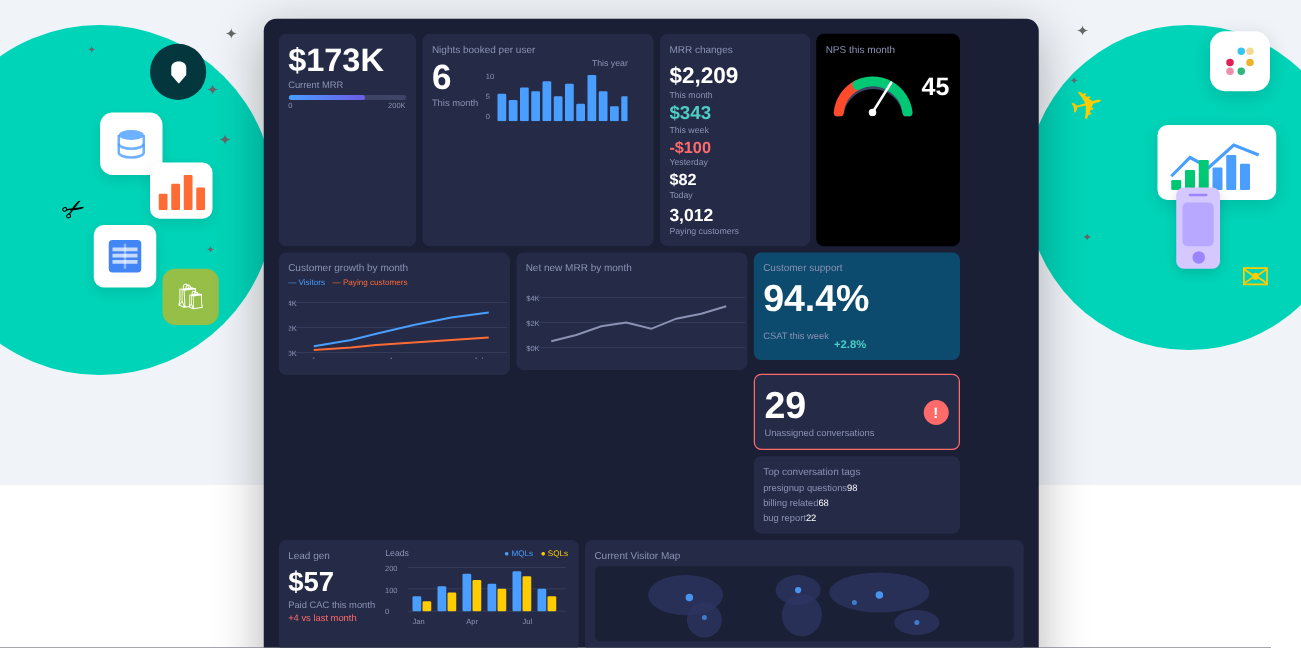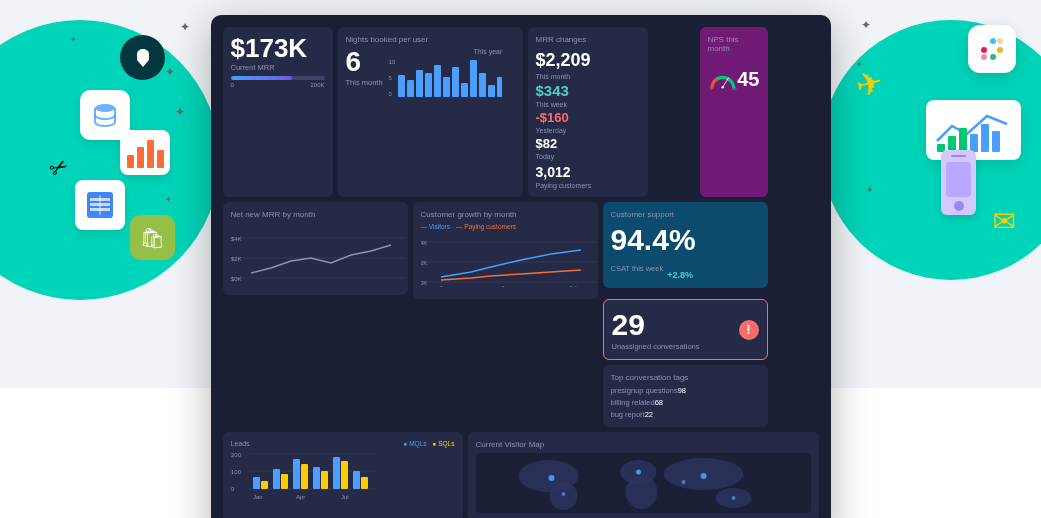--- a/index.html
+++ b/index.html
@@ -132,25 +132,24 @@
 
     .paying-customers {
       font-size: 14px;
       font-weight: 700;
       color: white;
       margin-top: 2px;
     }
 
     
     .nps-card {
-      background: #701a75;
+      background: #000000;
       border-radius: 6px;
       padding: 8px;
       color: white;
-      margin-left: 47px;
     }
 
     .gauge-value {
       font-size: 20px;
       font-weight: 700;
       color: white;
     }
 
     
     .support-card {
@@ -550,21 +549,21 @@
             </div>
           </div>
         </div>
 
         <div class="mrr-card">
           <div class="card-title">MRR changes</div>
           <div class="mrr-value" style="font-size:18px;color:white;">$2,209</div>
           <div class="mrr-sublabel">This month</div>
           <div class="mrr-value positive" style="font-size:15px;">$343</div>
           <div class="mrr-sublabel">This week</div>
-          <div class="mrr-value negative" style="font-size:13px;">-$160</div>
+          <div class="mrr-value negative" style="font-size:13px;">-$100</div>
           <div class="mrr-sublabel">Yesterday</div>
           <div class="mrr-value" style="font-size:13px;">$82</div>
           <div class="mrr-sublabel">Today</div>
           <div class="paying-customers">3,012</div>
           <div class="mrr-sublabel">Paying customers</div>
         </div>
 
         <div class="nps-card">
           <div class="card-title">NPS this month</div>
           <div style="display:flex;align-items:center;justify-content:space-between;margin-top:4px;">
@@ -583,42 +582,20 @@
             </svg>
             <div class="gauge-value">45</div>
           </div>
         </div>
 
       </div>
 
       <div style="display:grid;grid-template-columns:185px 185px 165px;gap:5px;">
 
         <div style="display:flex;flex-direction:column;gap:5px;">
-          <div class="dashboard-card">
-            <div class="card-title">Net new MRR by month</div>
-            <svg width="175" height="60" viewBox="0 0 175 60">
-
-              <line x1="0" y1="55" x2="175" y2="55" stroke="#3d4466" stroke-width="0.5"></line>
-              <line x1="0" y1="35" x2="175" y2="35" stroke="#3d4466" stroke-width="0.5"></line>
-              <line x1="0" y1="15" x2="175" y2="15" stroke="#3d4466" stroke-width="0.5"></line>
-
-              <text x="0" y="18" fill="#8b92b3" font-size="6">$4K</text>
-              <text x="0" y="38" fill="#8b92b3" font-size="6">$2K</text>
-              <text x="0" y="58" fill="#8b92b3" font-size="6">$0K</text>
-
-              <polyline points="20,50 40,45 60,38 80,35 100,40 120,32 140,28 160,22" fill="none" stroke="#8b92b3" stroke-width="1.5"></polyline>
-
-              <text x="18" y="65" fill="#8b92b3" font-size="6">Jan</text>
-              <text x="80" y="65" fill="#8b92b3" font-size="6">Apr</text>
-              <text x="148" y="65" fill="#8b92b3" font-size="6">Jul</text>
-            </svg>
-          </div>
-        </div>
-
-        <div style="display:flex;flex-direction:column;gap:5px;">
 
           <div class="dashboard-card">
             <div class="card-title">Customer growth by month</div>
             <div style="display:flex;gap:6px;margin-bottom:2px;">
               <span style="font-size:6.5px;color:#4a9eff;">— Visitors</span>
               <span style="font-size:6.5px;color:#ff6b35;">— Paying customers</span>
             </div>
             <svg width="175" height="55" viewBox="0 0 175 55">
 
               <line x1="0" y1="50" x2="175" y2="50" stroke="#3d4466" stroke-width="0.5"></line>
@@ -629,20 +606,42 @@
               <text x="-1" y="33" fill="#8b92b3" font-size="6">2K</text>
               <text x="-1" y="53" fill="#8b92b3" font-size="6">0K</text>
 
               <polyline points="20,45 50,40 70,35 100,28 130,22 160,18" fill="none" stroke="#4a9eff" stroke-width="1.5"></polyline>
 
               <polyline points="20,48 50,46 70,44 100,42 130,40 160,38" fill="none" stroke="#ff6b35" stroke-width="1.5"></polyline>
 
               <text x="18" y="58" fill="#8b92b3" font-size="6">Jan</text>
               <text x="80" y="58" fill="#8b92b3" font-size="6">Apr</text>
               <text x="148" y="58" fill="#8b92b3" font-size="6">Jul</text>
+            </svg>
+          </div>
+        </div>
+
+        <div style="display:flex;flex-direction:column;gap:5px;">
+          <div class="dashboard-card">
+            <div class="card-title">Net new MRR by month</div>
+            <svg width="175" height="60" viewBox="0 0 175 60">
+
+              <line x1="0" y1="55" x2="175" y2="55" stroke="#3d4466" stroke-width="0.5"></line>
+              <line x1="0" y1="35" x2="175" y2="35" stroke="#3d4466" stroke-width="0.5"></line>
+              <line x1="0" y1="15" x2="175" y2="15" stroke="#3d4466" stroke-width="0.5"></line>
+
+              <text x="0" y="18" fill="#8b92b3" font-size="6">$4K</text>
+              <text x="0" y="38" fill="#8b92b3" font-size="6">$2K</text>
+              <text x="0" y="58" fill="#8b92b3" font-size="6">$0K</text>
+
+              <polyline points="20,50 40,45 60,38 80,35 100,40 120,32 140,28 160,22" fill="none" stroke="#8b92b3" stroke-width="1.5"></polyline>
+
+              <text x="18" y="65" fill="#8b92b3" font-size="6">Jan</text>
+              <text x="80" y="65" fill="#8b92b3" font-size="6">Apr</text>
+              <text x="148" y="65" fill="#8b92b3" font-size="6">Jul</text>
             </svg>
           </div>
         </div>
 
         <div style="display:flex;flex-direction:column;gap:5px;">
 
           <div class="support-card">
             <div class="card-title">Customer support</div>
             <div class="support-value">94.4%</div>
             <div style="display:flex;gap:4px;align-items:center;">
@@ -674,20 +673,26 @@
               <span class="tag-count">22</span>
             </div>
           </div>
         </div>
       </div>
 
       <div style="display:grid;grid-template-columns:240px 1fr;gap:5px;margin-top:5px;">
 
         <div class="dashboard-card">
           <div style="display:flex;gap:8px;">
+            <div style="flex:0 0 auto;">
+              <div class="card-title">Lead gen</div>
+              <div style="font-size:22px;font-weight:700;color:white;margin-top:4px;">$57</div>
+              <div style="font-size:7.5px;color:#8b92b3;">Paid CAC this month</div>
+              <div style="font-size:7.5px;color:#ff6b6b;margin-top:2px;">+4 vs last month</div>
+            </div>
             <div style="flex:1;">
               <div style="display:flex;justify-content:space-between;align-items:center;margin-bottom:2px;">
                 <span style="font-size:7px;color:#8b92b3;">Leads</span>
                 <div style="display:flex;gap:6px;">
                   <span style="font-size:6.5px;color:#4a9eff;">● MQLs</span>
                   <span style="font-size:6.5px;color:#ffcc00;">● SQLs</span>
                 </div>
               </div>
               <svg width="145" height="58" viewBox="0 0 145 58">
 

